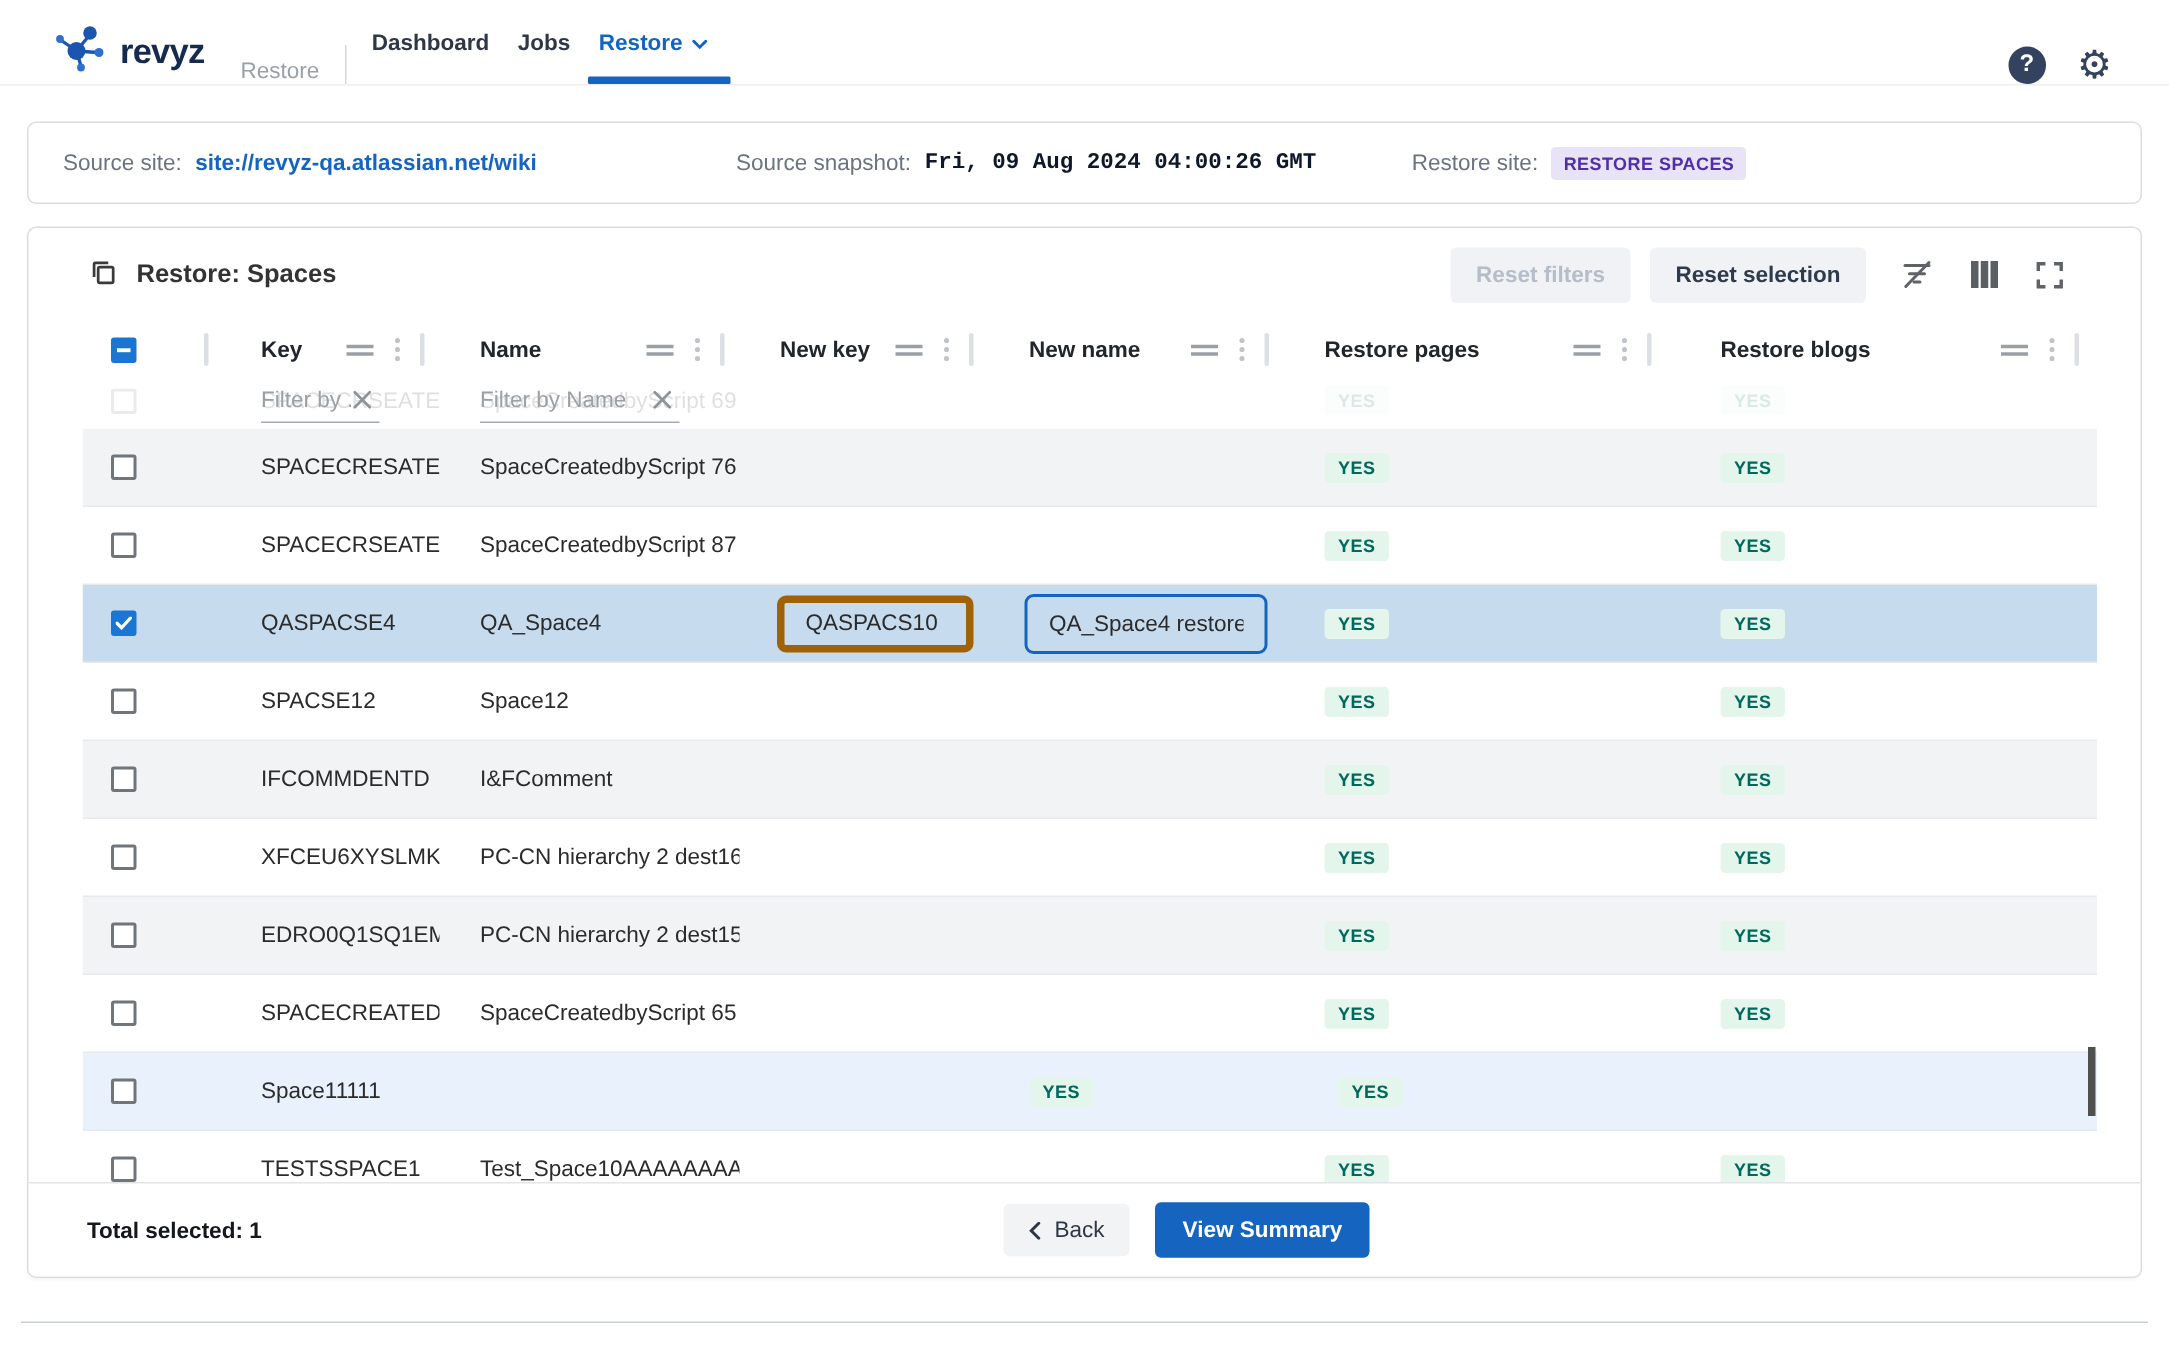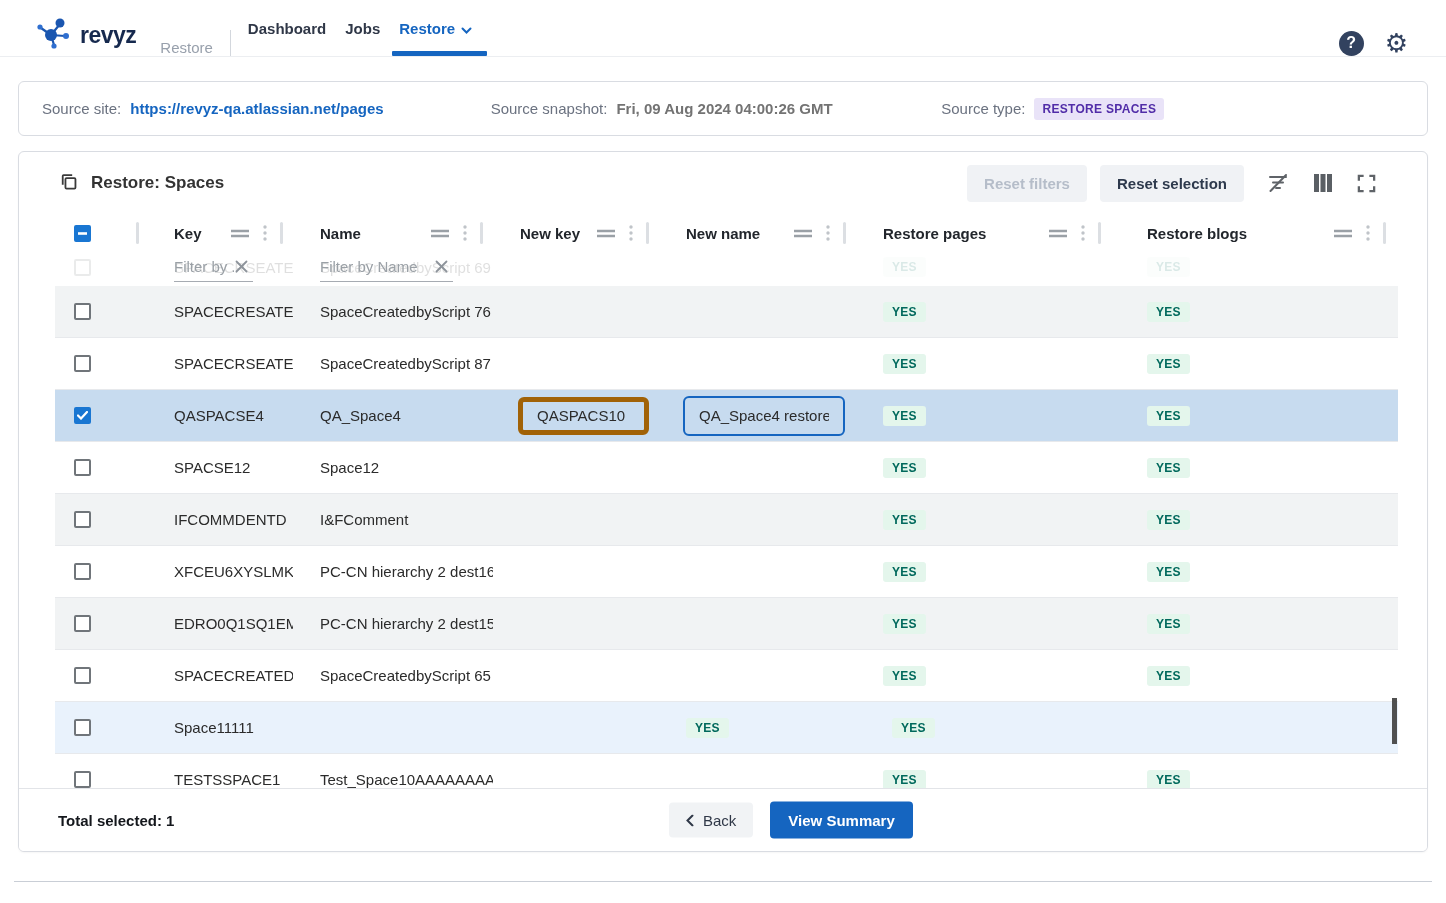--- a/index.html
+++ b/index.html
@@ -25,21 +25,21 @@
   .gear-btn { font-size:26px; color:#32425f; line-height:1; cursor:pointer; }
 
   
   .source-card { margin:24px 18px 0 18px; height:55px; border:1px solid #d9dce2;
     border-radius:6px; display:grid; grid-template-columns:33.5% 32% 34.5%;
     align-items:center; font-size:15px; background:#fff; }
   .src-group { display:flex; align-items:center; gap:9px; white-space:nowrap; }
   .src-group.first { padding-left:23px; }
   .src-label { color:#6b7280; }
   .src-link { color:#1565c0; font-weight:600; text-decoration:none; cursor:pointer; }
-  .src-strong { color:#737373; font-weight:bold; }
+  .src-strong { color:#0f172a; font-weight:bold;font-family:Liberation Mono, monospace; }
   .type-badge { background:#e9e3f8; color:#512da8; font-size:12px; font-weight:bold;
     padding:4px 8px; border-radius:3px; letter-spacing:0.3px; }
 
   
   .table-card { margin:15px 18px 0 18px; height:701px; border:1px solid #d9dce2;
     border-radius:6px; position:relative; background:#fff; overflow:hidden;
     box-shadow:0 1px 2px rgba(0,0,0,0.04); }
   .toolbar { height:62px; display:flex; align-items:center; padding:0 50px 0 39px; }
   .title-group { display:flex; align-items:center; gap:13px; }
   .card-title { font-size:17px; font-weight:bold; color:#333; }
@@ -153,28 +153,28 @@
   </nav>
   <div class="nav-right">
     <div class="help-btn">?</div>
     <div class="gear-btn">⚙</div>
   </div>
 </header>
 
 <section class="source-card">
   <div class="src-group first">
     <span class="src-label">Source site:</span>
-    <a class="src-link">https://revyz-qa.atlassian.net/pages</a>
+    <a class="src-link">site://revyz-qa.atlassian.net/wiki</a>
   </div>
   <div class="src-group">
     <span class="src-label">Source snapshot:</span>
     <span class="src-strong">Fri, 09 Aug 2024 04:00:26 GMT</span>
   </div>
   <div class="src-group">
-    <span class="src-label">Source type:</span>
+    <span class="src-label">Restore site:</span>
     <span class="type-badge">RESTORE SPACES</span>
   </div>
 </section>
 
 <section class="table-card">
 
   <div class="toolbar">
     <div class="title-group">
       <span>
         <svg width="20" height="20" viewBox="0 0 22 22" fill="none" stroke="#3a3a3a" stroke-width="2">

